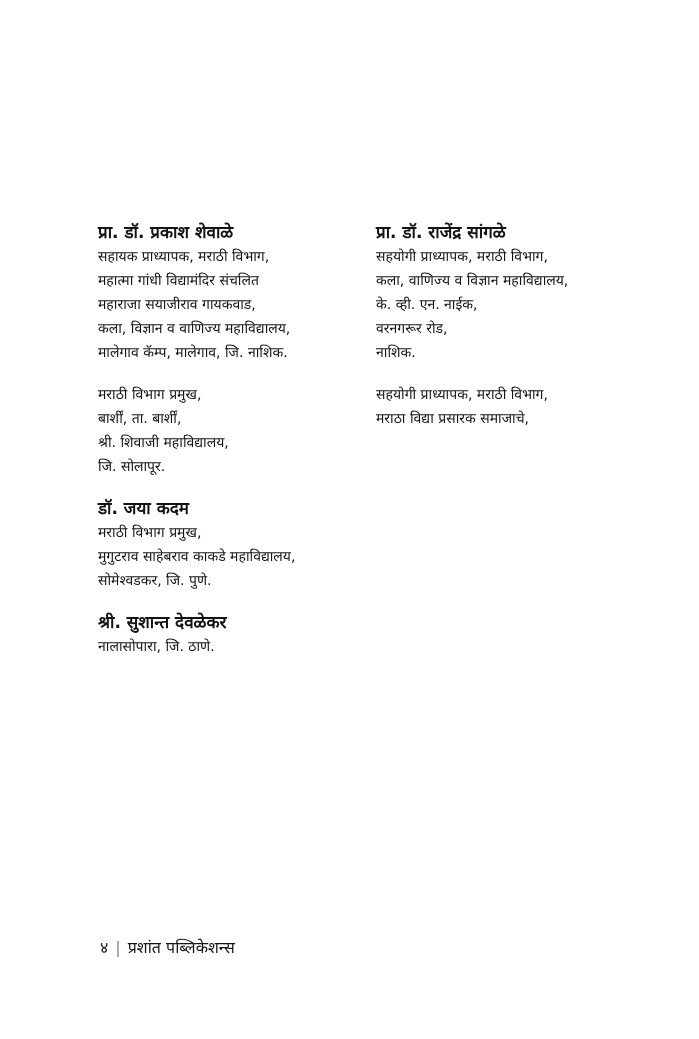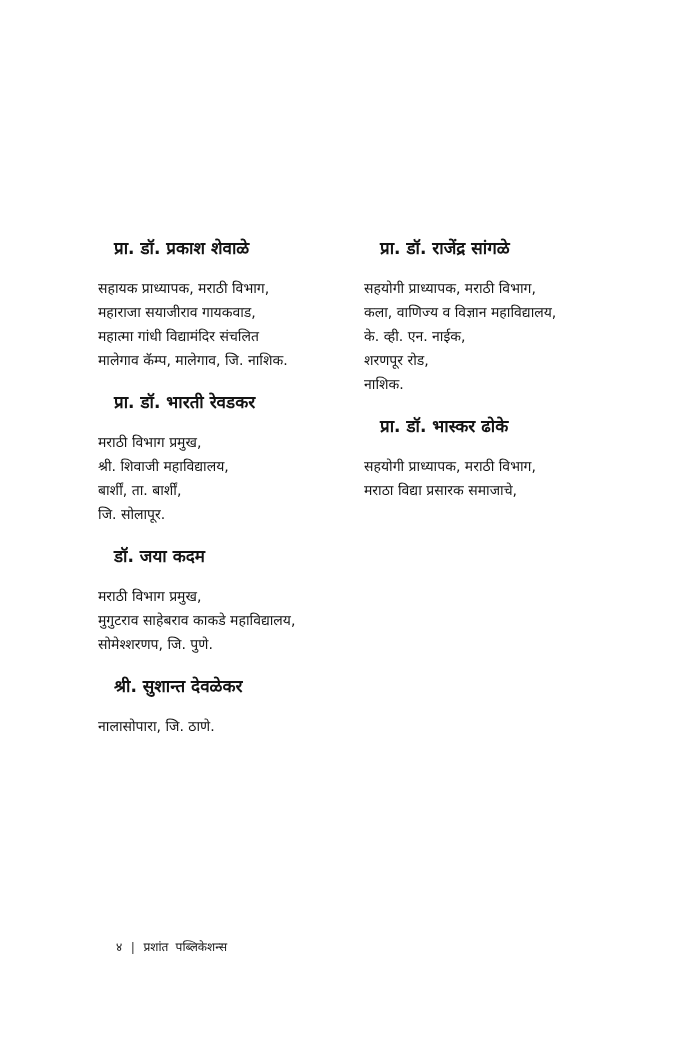--- a/index.html
+++ b/index.html
@@ -15,104 +15,102 @@
     background: #ffffff;
     font-family: "DejaVu Sans", sans-serif;
     color: #141414;
     overflow: hidden;
   }
   .column {
     position: absolute;
     top: 220px;
   }
   .column-left  { left: 98px;  width: 250px; }
-  .column-right { left: 364px; width: 250px; }
+  .column-right { left: 376px; width: 250px; }
   .block {
     margin: 0 0 18px 0;
   }
   .block h3 {
-    margin: 16px;
+    margin: 0;
     font-size: 17px;
     line-height: 24px;
     font-weight: 700;
     white-space: nowrap;
   }
   .block p {
     margin: 0;
     font-size: 14px;
     line-height: 24px;
     font-weight: 400;
     white-space: nowrap;
   }
   .footer {
     position: absolute;
-    left: 116px;
+    left: 100px;
     top: 936px;
-    font-size: 12px;
+    font-size: 16px;
     line-height: 24px;
     white-space: nowrap;
-    font-family: Liberation Mono, monospace;
   }
   .footer .sep {
     display: inline-block;
     margin: 0 7px;
     color: #2a2a2a;
     font-weight: 300;
   }
 </style>
 </head>
 <body>
 
 <div class="page">
 
   <div class="column column-left">
 
     <section class="block">
       <h3>प्रा. डॉ. प्रकाश शेवाळे</h3>
       <p>सहायक प्राध्यापक, मराठी विभाग,</p>
+      <p>महात्मा गांधी विद्यामंदिर संचलित</p>
       <p>महाराजा सयाजीराव गायकवाड,</p>
-      <p>महात्मा गांधी विद्यामंदिर संचलित</p>
+      <p>कला, विज्ञान व वाणिज्य महाविद्यालय,</p>
       <p>मालेगाव कॅम्प, मालेगाव, जि. नाशिक.</p>
     </section>
 
     <section class="block">
-      <h3>प्रा. डॉ. भारती रेवडकर</h3>
       <p>मराठी विभाग प्रमुख,</p>
+      <p>बार्शीं, ता. बार्शीं,</p>
       <p>श्री. शिवाजी महाविद्यालय,</p>
-      <p>बार्शीं, ता. बार्शीं,</p>
       <p>जि. सोलापूर.</p>
     </section>
 
     <section class="block">
       <h3>डॉ. जया कदम</h3>
       <p>मराठी विभाग प्रमुख,</p>
       <p>मुगुटराव साहेबराव काकडे महाविद्यालय,</p>
-      <p>सोमेश्शरणप, जि. पुणे.</p>
+      <p>सोमेश्वडकर, जि. पुणे.</p>
     </section>
 
     <section class="block">
       <h3>श्री. सुशान्त देवळेकर</h3>
       <p>नालासोपारा, जि. ठाणे.</p>
     </section>
 
   </div>
 
   <div class="column column-right">
 
     <section class="block">
       <h3>प्रा. डॉ. राजेंद्र सांगळे</h3>
       <p>सहयोगी प्राध्यापक, मराठी विभाग,</p>
       <p>कला, वाणिज्य व विज्ञान महाविद्यालय,</p>
       <p>के. व्ही. एन. नाईक,</p>
-      <p>शरणपूर रोड,</p>
+      <p>वरनगरूर रोड,</p>
       <p>नाशिक.</p>
     </section>
 
     <section class="block">
-      <h3>प्रा. डॉ. भास्कर ढोके</h3>
       <p>सहयोगी प्राध्यापक, मराठी विभाग,</p>
       <p>मराठा विद्या प्रसारक समाजाचे,</p>
     </section>
 
 
   </div>
 
   <footer class="footer">
     <span>४</span><span class="sep">|</span><span>प्रशांत पब्लिकेशन्स</span>
   </footer>

